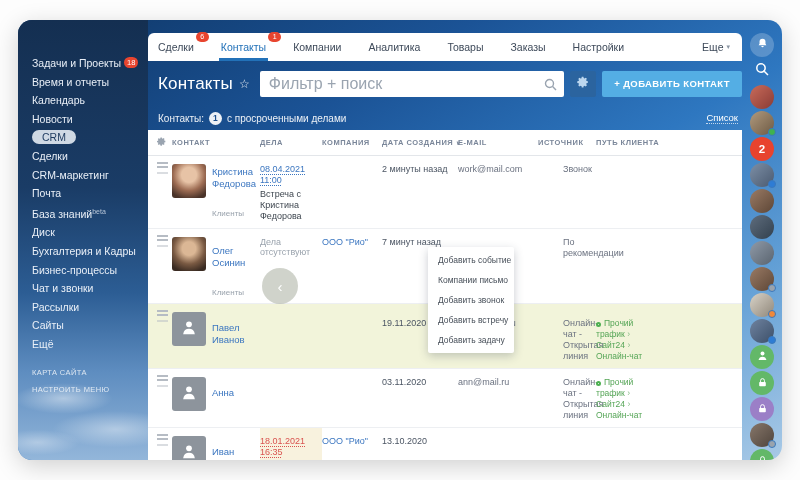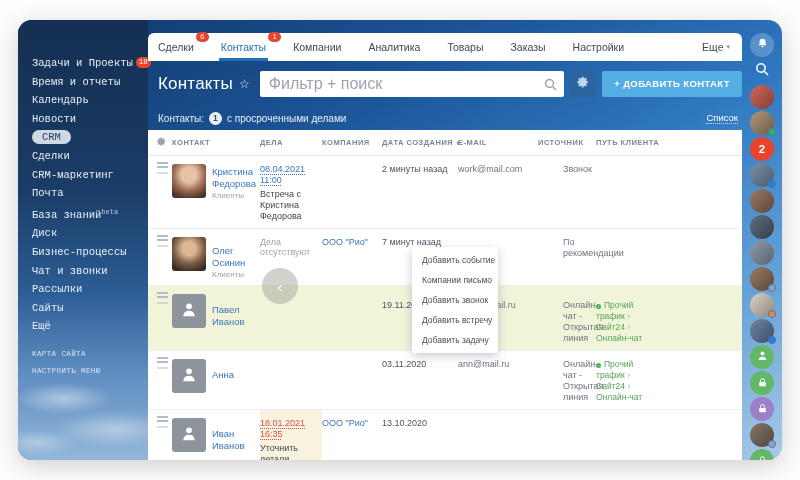--- a/index.html
+++ b/index.html
@@ -7,21 +7,21 @@
   .window { position:absolute; left:18px; top:20px; width:764px; height:440px; border-radius:14px; overflow:hidden;
             box-shadow:0 6px 24px rgba(0,0,0,0.18); display:flex;
             background:linear-gradient(150deg,#0f3767 0%,#1b5396 30%,#2e77c0 55%,#63a0d6 78%,#a8c9e6 100%); }
 
   
   .sidebar { width:130px; flex:0 0 130px; position:relative; padding:34px 0 15px 14px;
     background:
       radial-gradient(70px 22px at 35% 86%, rgba(255,255,255,0.45), transparent 70%),
       radial-gradient(90px 26px at 75% 93%, rgba(255,255,255,0.40), transparent 70%),
       radial-gradient(60px 18px at 15% 96%, rgba(255,255,255,0.35), transparent 70%),
-      linear-gradient(180deg,#142f51 0%,#1a3c66 38%,#2c5d94 62%,#5e8dc0 80%,#93b6da 100%); font-family: Liberation Mono, monospace; }
+      linear-gradient(180deg,#142f51 0%,#1a3c66 38%,#2c5d94 62%,#5e8dc0 80%,#93b6da 100%); }
   .sb-item { color:#e9eff7; font-size:10.5px; line-height:18.6px; white-space:nowrap; cursor:pointer; position:relative; }
   .sb-item .pill { background:rgba(224,231,240,0.92); color:#1d3a5f; border-radius:10px; padding:1px 10px; font-size:10.5px; }
   .sb-badge { display:inline-block; background:#e8452f; color:#fff; border-radius:8px; font-size:7.5px; line-height:11px;
               min-width:14px; text-align:center; padding:0 3px; vertical-align:2px; margin-left:3px; }
   .sb-sup { font-size:7px; color:#b8c6d8; vertical-align:4px; }
   .sb-gap { height:10px; }
   .sb-small { color:rgba(255,255,255,0.78); font-size:7.5px; letter-spacing:0.4px; line-height:17px; cursor:pointer; }
 
   
   .main { position:relative; flex:1; }
@@ -73,37 +73,37 @@
   .hlines, .hlines::before, .hlines::after { display:block; width:11px; height:1.5px; background:#b6bcc4; content:""; }
   .hlines::before { margin-bottom:2px; transform:translateY(-4px); }
   .hlines::after { transform:translateY(2.5px); }
   .contact-cell { display:flex; gap:6px; padding:8px 4px 6px 0; }
   .avatar { width:34px; height:34px; border-radius:3px; flex:0 0 34px; }
   .av-photo1 { background:radial-gradient(circle at 50% 32%, #e7c3a6 26%, #9c6b52 55%, #4a3329 85%); }
   .av-photo2 { background:radial-gradient(circle at 50% 34%, #dbb795 24%, #7a5a43 55%, #3a2b22 85%); }
   .av-generic { background:#8d949c; display:flex; align-items:center; justify-content:center; }
   .name-wrap { padding-top:2px; }
   .name-link { color:#3b76c0; font-size:9.5px; line-height:11.5px; cursor:pointer; display:block; }
-  .tag { color:#9aa3ad; font-size:8px; margin-top:2px; }
+  .tag { color:#9aa3ad; font-size:8px; margin-top:20px; }
   .act-link { color:#3b76c0; font-size:9px; line-height:11px; border-bottom:0; text-decoration:underline dotted; text-underline-offset:2px; cursor:pointer; display:inline;text-align:center; }
   .act-text { color:#3f4750; font-size:9px; line-height:11px; margin-top:3px; }
   .act-none { color:#9aa3ad; font-size:9px; }
   .act-overdue .act-link { color:#d9534f; }
   .cell-overdue { background:#f8f2de; align-self:stretch; height:100%; }
   .company-link { color:#3b76c0; font-size:9px; cursor:pointer; }
   .email { color:#6b7280; }
   .source { color:#6b7280; line-height:11px;margin-left:25px; }
   .path-cell { color:#55a556; font-size:8.5px; line-height:11px; width:62px; }
   .path-dot { display:inline-block; width:5px; height:5px; border:2px solid #4caf50; border-radius:50%; margin-right:3px; vertical-align:-1px; }
   .path-arr { color:#88bb88; font-size:8.5px; }
   .row-hl { background:#f2f4da; }
   .r1 { min-height:60px; } .r2 { min-height:44px; } .r3 { min-height:53px; } .r4 { min-height:47px; } .r5 { min-height:53px; border-bottom:0; }
 
   
-  .ctx-menu { position:absolute; left:264px; top:227px; width:86px; background:#fff; border-radius:2px;
+  .ctx-menu { position:absolute; left:280px; top:227px; width:86px; background:#fff; border-radius:2px;
               box-shadow:0 3px 10px rgba(40,50,70,0.25); z-index:30; padding:3px 0; }
   .ctx-item { font-size:8.5px; color:#474f59; padding:5px 10px; cursor:pointer; white-space:nowrap; }
 
   
   .collapse-btn { position:absolute; left:114px; top:248px; width:36px; height:36px; border-radius:50%;
                   background:rgba(150,158,140,0.45); color:#fff; display:flex; align-items:center; justify-content:center;
                   font-size:15px; z-index:25; cursor:pointer; }
 
   
   .rail { position:absolute; right:0; top:0; bottom:0; width:40px; display:flex; flex-direction:column; align-items:center;
@@ -134,20 +134,21 @@
     <div class="sb-item"><span>Задачи и Проекты</span><span class="sb-badge">18</span></div>
     <div class="sb-item"><span>Время и отчеты</span></div>
     <div class="sb-item"><span>Календарь</span></div>
     <div class="sb-item"><span>Новости</span></div>
     <div class="sb-item"><span class="pill">CRM</span></div>
     <div class="sb-item"><span>Сделки</span></div>
     <div class="sb-item"><span>CRM-маркетинг</span></div>
     <div class="sb-item"><span>Почта</span></div>
     <div class="sb-item"><span>База знаний</span><span class="sb-sup">beta</span></div>
     <div class="sb-item"><span>Диск</span></div>
+    <div class="sb-item"><span>Бухгалтерия и Кадры</span></div>
     <div class="sb-item"><span>Бизнес-процессы</span></div>
     <div class="sb-item"><span>Чат и звонки</span></div>
     <div class="sb-item"><span>Рассылки</span></div>
     <div class="sb-item"><span>Сайты</span></div>
     <div class="sb-item"><span>Ещё</span></div>
     <div class="sb-gap"></div>
     <div class="sb-small"><span>КАРТА САЙТА</span></div>
     <div class="sb-small"><span>НАСТРОИТЬ МЕНЮ</span></div>
   </div>
 

